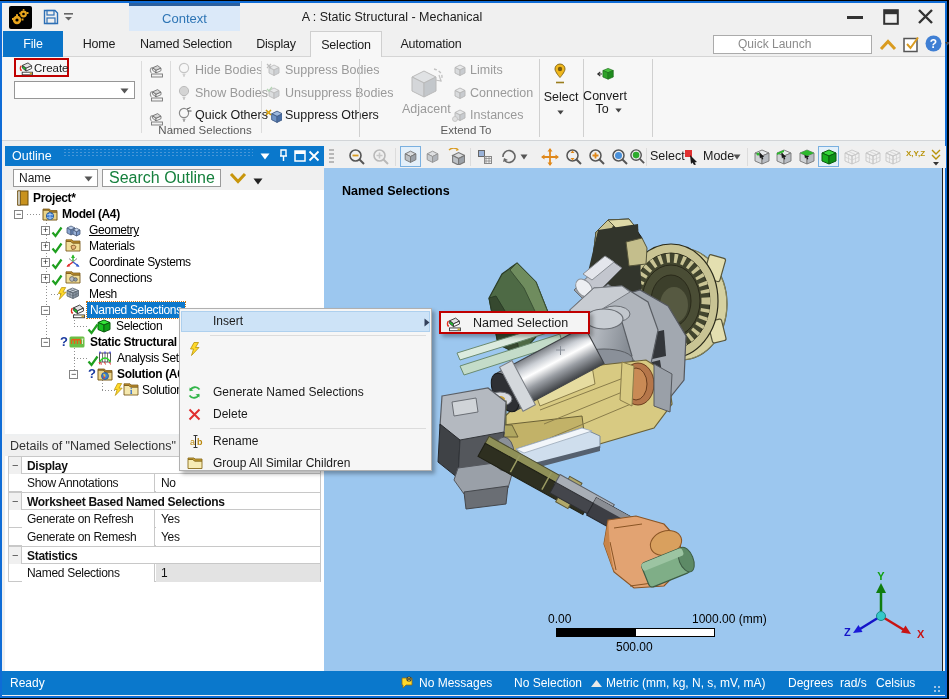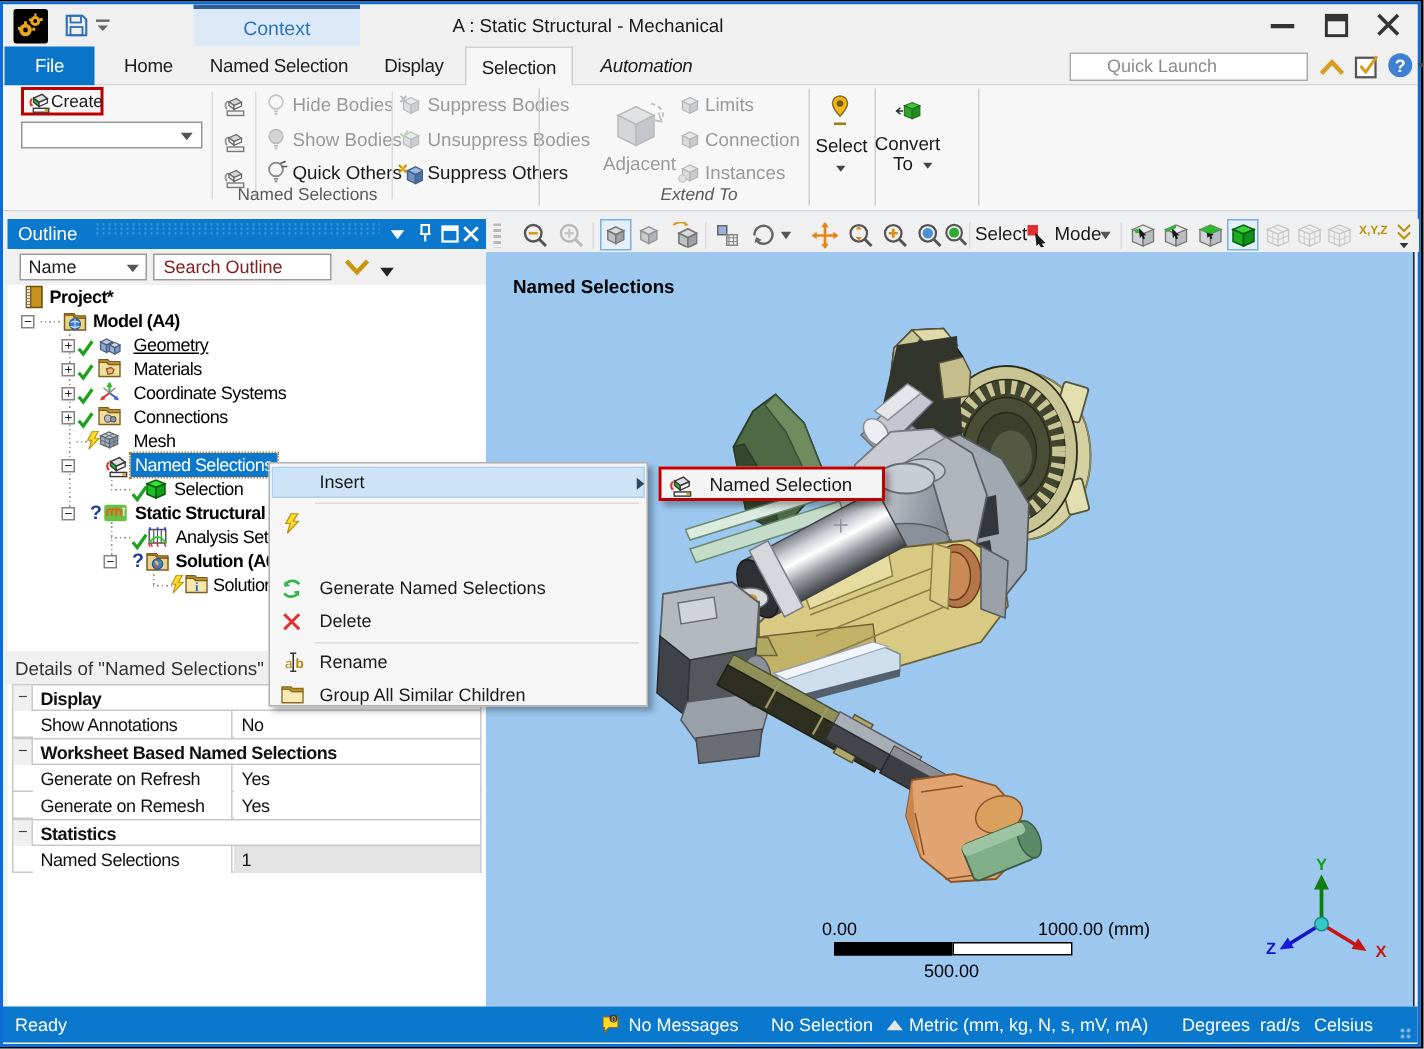--- a/index.html
+++ b/index.html
@@ -233,21 +233,21 @@
     <svg class="abs" style="left:915px;top:5px" width="17" height="17" viewBox="0 0 17 17">
         <path d="M2 2 L15 15 M15 2 L2 15" stroke="#333" stroke-width="2.4"></path>
       </svg>
   </div>
   <div id="tabrow">
     <div class="tab" id="tab-file">File</div>
     <div class="tab" style="left:68px;width:58px;">Home</div>
     <div class="tab" style="left:128px;width:112px;">Named Selection</div>
     <div class="tab" style="left:242px;width:64px;">Display</div>
     <div class="tab" id="tab-sel" style="left:308px;width:72px;">Selection</div>
-    <div class="tab" style="left:382px;width:94px;font-style:italic;">Automation</div>
+    <div class="tab" style="left:382px;width:94px;">Automation</div>
     <div id="qlaunch">Quick Launch</div>
     <svg class="abs" style="left:876px;top:7px" width="20" height="14" viewBox="0 0 20 14">
         <path d="M3 11 L10 3.5 L17 11" fill="none" stroke="#d99b20" stroke-width="3"></path>
       </svg>
     <svg class="abs" style="left:900px;top:4px" width="19" height="19" viewBox="0 0 19 19">
         <rect x="2" y="3.5" width="13" height="13" fill="#fff" stroke="#555" stroke-width="1.5"></rect>
         <path d="M5 9 L8.5 13 L16 2.5" fill="none" stroke="#d99b20" stroke-width="2"></path>
       </svg>
     <svg class="abs" style="left:923px;top:4px" width="26" height="18" viewBox="0 0 26 18">
         <circle cx="8.5" cy="8.5" r="8" fill="#3f7fd4"></circle>
@@ -325,21 +325,21 @@
     <div class="rlabel dis" style="left:468px;top:6px;">Limits</div>
     <svg class="abs" style="left:450px;top:29px" width="15" height="14" viewBox="0 0 15 14" opacity="0.5">
         <use href="#i-cubeg"></use>
       </svg>
     <div class="rlabel dis" style="left:468px;top:29px;">Connection</div>
     <svg class="abs" style="left:450px;top:51px" width="15" height="14" viewBox="0 0 15 14" opacity="0.5">
         <use href="#i-cubeg"></use>
         <circle cx="3" cy="11" r="2.5" fill="#ccc" stroke="#888" stroke-width="0.8"></circle>
       </svg>
     <div class="rlabel dis" style="left:468px;top:51px;">Instances</div>
-    <div class="grouplabel" style="left:398px;width:132px;font-style:italic;">Extend To</div>
+    <div class="grouplabel" style="left:398px;width:132px;">Extend To</div>
     <div class="vsep" style="left:537px;top:2px;height:78px;background:#d0d0d0;"></div>
     <svg class="abs" style="left:551px;top:6px" width="14" height="22" viewBox="0 0 14 22">
       <path d="M7 1 C3.8 1 2 3.5 2 6 C2 9 7 14.5 7 14.5 C7 14.5 12 9 12 6 C12 3.5 10.2 1 7 1 Z" fill="#f0b71c" stroke="#8a6d1d" stroke-width="1"></path>
       <circle cx="7" cy="6" r="2.2" fill="#7a5c10"></circle>
       <path d="M3 19.5 h8" stroke="#9a7d1d" stroke-width="1.6"></path>
     </svg>
     <div class="rlabel" style="left:541px;top:33px;width:36px;text-align:center;">Select</div>
     <svg class="abs" style="left:555px;top:53px" width="7" height="5" viewBox="0 0 9 6">
         <path d="M0.5 0.5 L8.5 0.5 L4.5 5.5 Z" fill="#444"></path>
       </svg>
@@ -373,21 +373,21 @@
         <svg class="abs" style="left:303px;top:4px" width="12" height="12" viewBox="0 0 12 12">
             <path d="M1.5 1.5 L10.5 10.5 M10.5 1.5 L1.5 10.5" stroke="#fff" stroke-width="1.8"></path>
           </svg>
       </div>
       <div id="treetoolbar">
         <div class="abs" style="left:8px;top:3px;width:85px;height:18px;background:#fff;border:1px solid #9a9a9a;font-size:12px;color:#1a1a1a;line-height:16px;padding-left:5px;">Name
           <svg class="abs" style="right:4px;top:6px" width="9" height="6" viewBox="0 0 9 6">
               <path d="M0.5 0.5 L8.5 0.5 L4.5 5.5 Z" fill="#555"></path>
             </svg>
         </div>
-        <div class="abs" style="left:97px;top:3px;width:119px;height:18px;background:#fff;border:1px solid #9a9a9a;font-size:12px;color:#7f1d1d;line-height:16px;padding-left:6px;">Search Outline</div>
+        <div class="abs" style="left:97px;top:3px;width:119px;height:18px;background:#fff;border:1px solid #9a9a9a;font-size:16px;color:#15803d;line-height:16px;padding-left:6px;">Search Outline</div>
         <svg class="abs" style="left:224px;top:6px" width="18" height="12" viewBox="0 0 18 12">
             <path d="M2 2 L9 9.5 L16 2" fill="none" stroke="#c8960c" stroke-width="3"></path>
           </svg>
         <svg class="abs" style="left:248px;top:12px" width="10" height="7" viewBox="0 0 10 7">
             <path d="M0.5 0.5 h9 L5 6.5 Z" fill="#222"></path>
           </svg>
       </div>
       <div id="tree">
         <div class="dot dotv" style="left:41px;top:24px;width:1px;height:128px;"></div>
         <div class="dot" style="left:22px;top:24px;width:15px;height:1px;"></div>

